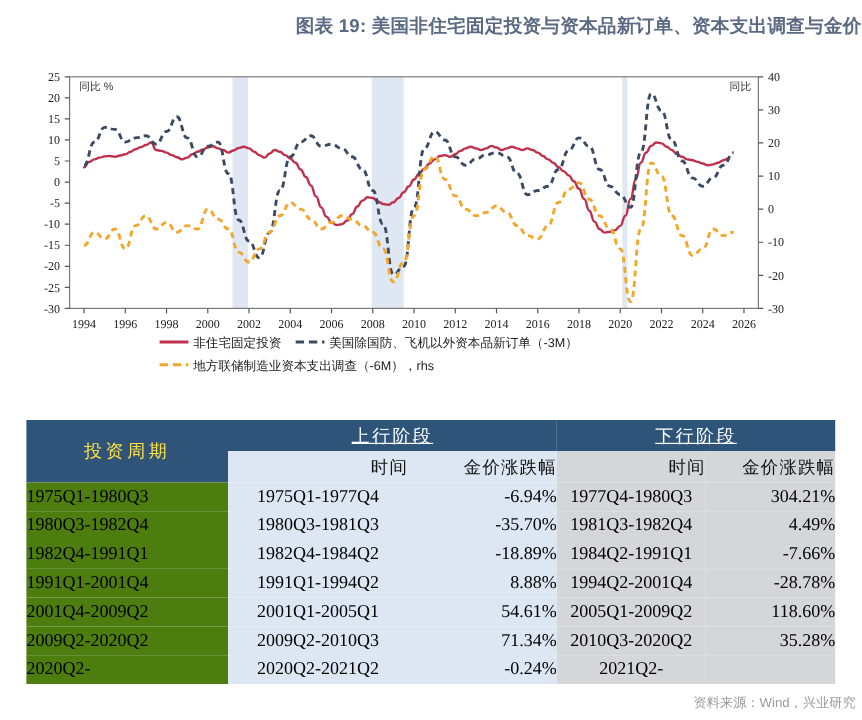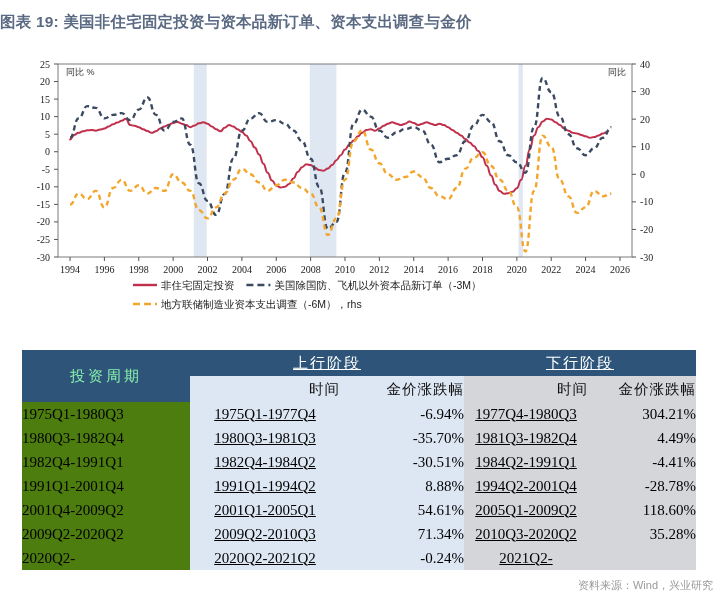--- a/index.html
+++ b/index.html
@@ -3,21 +3,21 @@
 <meta charset="utf-8">
 <style>
   html,body{margin:0;padding:0;}
   body{
     width:718px;height:600px;background:#ffffff;
     font-family:"Liberation Serif","DejaVu Serif",serif;
     overflow:hidden;position:relative;
   }
   
   #chart-title{
-    position:absolute;left:0;top:12px;width:718px;text-align:left;
+    position:absolute;left:0;top:12px;width:718px;text-align:right;
     font-family:"Liberation Sans","DejaVu Sans",sans-serif;
     font-size:15.5px;font-weight:bold;color:#5a6a82;letter-spacing:.2px;
   }
   
   #chart-block{position:absolute;left:0;top:52px;width:718px;height:280px;}
   #chart-svg{display:block;}
   .axis-note{
     font-family:"Liberation Sans","DejaVu Sans",sans-serif;
     font-size:9px;fill:#333;
   }
@@ -30,40 +30,40 @@
   
   #cycle-table{
     position:absolute;left:22px;top:350px;width:674px;
     border-collapse:collapse;table-layout:fixed;
   }
   #cycle-table td,#cycle-table th{
     padding:0;margin:0;font-weight:normal;
     font-family:"Liberation Serif","DejaVu Serif",serif;
   }
   .hdr-main{
-    background:#2e5579;color:#86efac;text-align:center;vertical-align:middle;
+    background:#2e5579;color:#fde047;text-align:center;vertical-align:middle;
     font-size:15px;letter-spacing:3px;height:52px;
     font-family:"Liberation Sans","DejaVu Sans",sans-serif;
   }
   .hdr-group{
     background:#2e5579;color:#ffffff;text-align:center;
     font-size:15px;letter-spacing:2px;height:26px;
     font-family:"Liberation Sans","DejaVu Sans",sans-serif;
     text-decoration:underline;
   }
   .hdr-sub{
     text-align:right;font-size:14.5px;height:26px;color:#111;
     letter-spacing:1px;
     font-family:"Liberation Sans","DejaVu Sans",sans-serif;
   }
   .band-up{background:#dde7f3;}
   .band-down{background:#d4d6da;}
   .cell{height:24px;font-size:15px;color:#000;}
   .c-cycle{text-align:left;padding-left:4px;background:#4d7c0f;}
-  .c-time{text-align:center;text-decoration:underline;}
+  .c-time{text-align:center;}
   .c-pct{text-align:right;padding-right:16px;}
   
   #source-note{
     position:absolute;right:5px;top:578px;
     font-family:"Liberation Sans","DejaVu Sans",sans-serif;
     font-size:11px;color:#9a9a9a;
   }
 </style>
 </head>
 <body>
@@ -196,23 +196,23 @@
       <tr>
         <td class="cell c-cycle">1980Q3-1982Q4</td>
         <td class="cell c-time band-up">1980Q3-1981Q3</td>
         <td class="cell c-pct band-up">-35.70%</td>
         <td class="cell c-time band-down">1981Q3-1982Q4</td>
         <td class="cell c-pct band-down">4.49%</td>
       </tr>
       <tr>
         <td class="cell c-cycle">1982Q4-1991Q1</td>
         <td class="cell c-time band-up">1982Q4-1984Q2</td>
-        <td class="cell c-pct band-up">-30.51%</td>
+        <td class="cell c-pct band-up">-18.89%</td>
         <td class="cell c-time band-down">1984Q2-1991Q1</td>
-        <td class="cell c-pct band-down">-4.41%</td>
+        <td class="cell c-pct band-down">-7.66%</td>
       </tr>
       <tr>
         <td class="cell c-cycle">1991Q1-2001Q4</td>
         <td class="cell c-time band-up">1991Q1-1994Q2</td>
         <td class="cell c-pct band-up">8.88%</td>
         <td class="cell c-time band-down">1994Q2-2001Q4</td>
         <td class="cell c-pct band-down">-28.78%</td>
       </tr>
       <tr>
         <td class="cell c-cycle">2001Q4-2009Q2</td>

